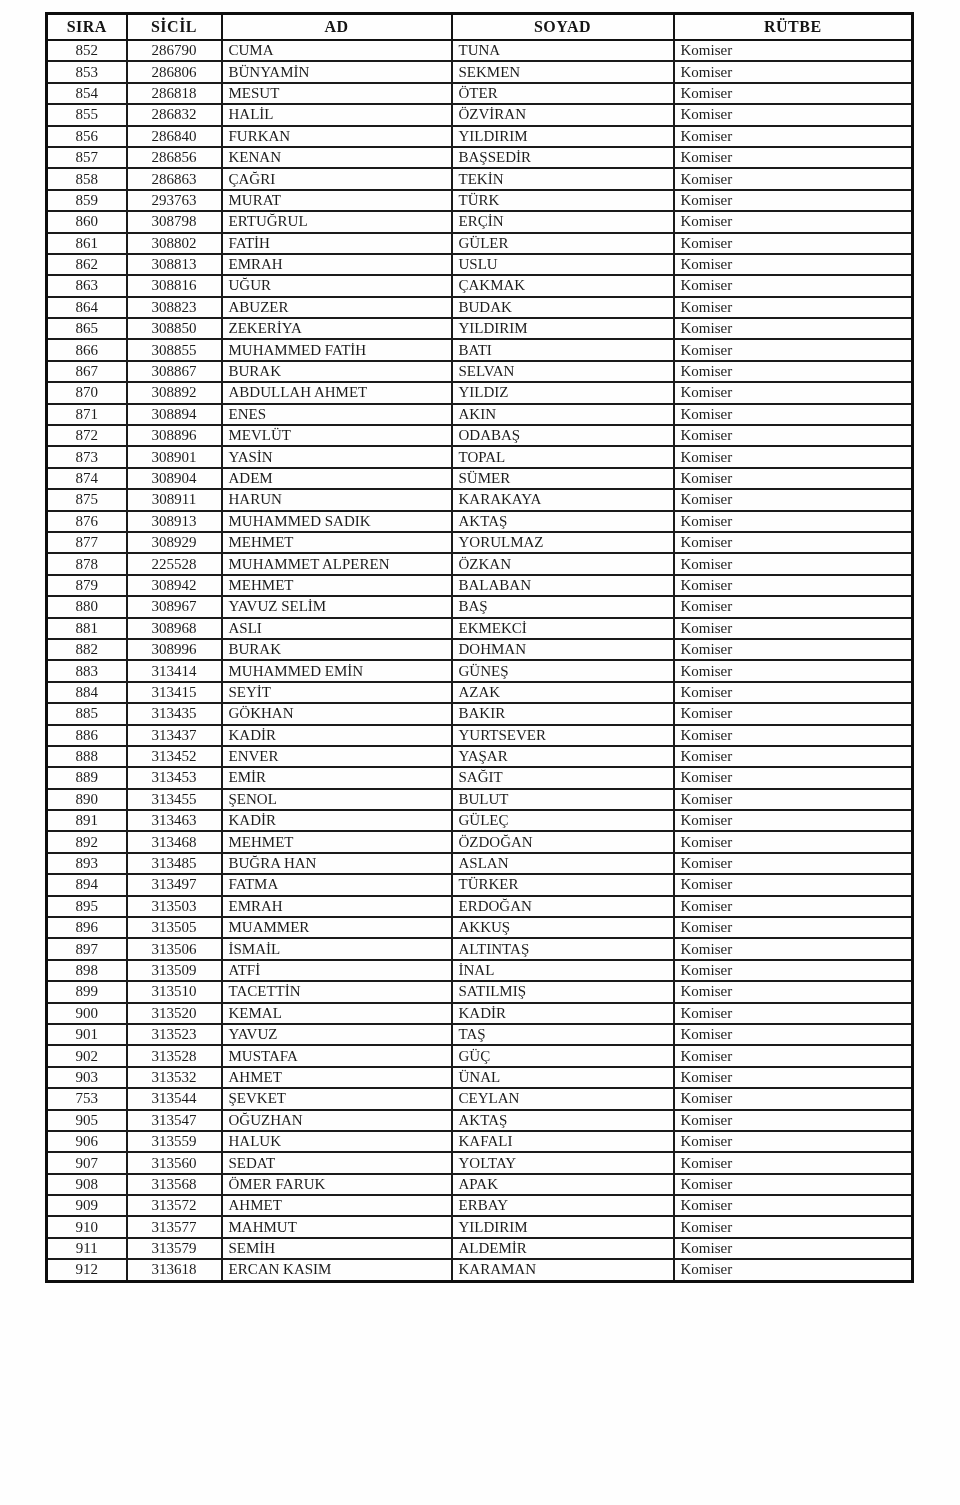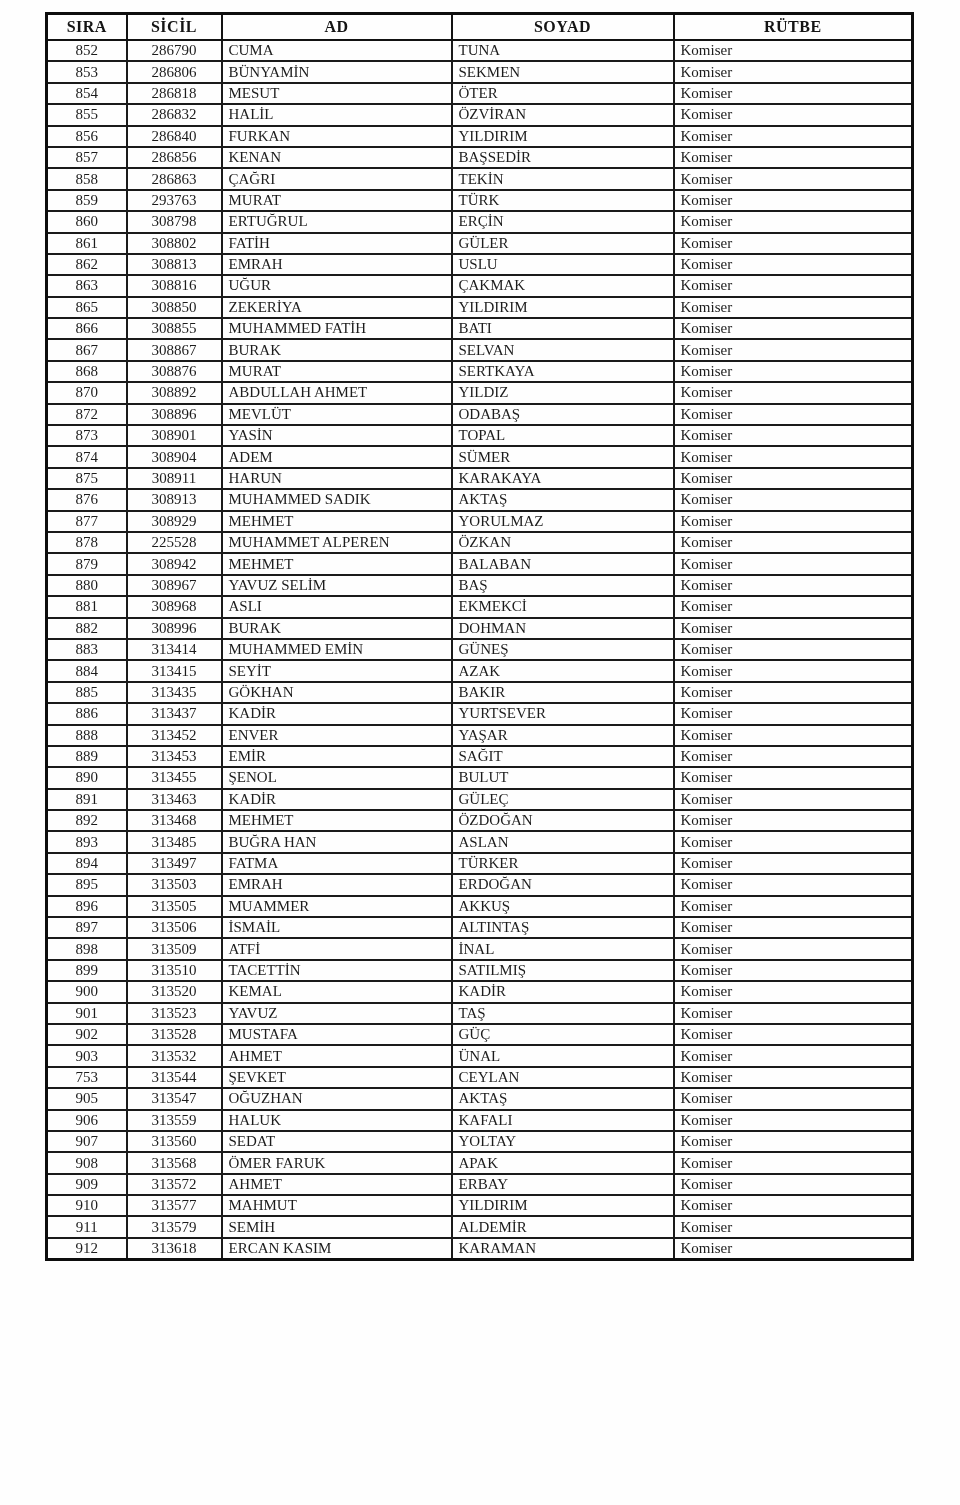--- a/index.html
+++ b/index.html
@@ -153,20 +153,27 @@
           <td class="col-rutbe">Komiser</td>
         </tr>
         <tr>
           <td class="col-sira">863</td>
           <td class="col-sicil">308816</td>
           <td class="col-ad">UĞUR</td>
           <td class="col-soyad">ÇAKMAK</td>
           <td class="col-rutbe">Komiser</td>
         </tr>
         <tr>
+          <td class="col-sira">864</td>
+          <td class="col-sicil">308823</td>
+          <td class="col-ad">ABUZER</td>
+          <td class="col-soyad">BUDAK</td>
+          <td class="col-rutbe">Komiser</td>
+        </tr>
+        <tr>
           <td class="col-sira">865</td>
           <td class="col-sicil">308850</td>
           <td class="col-ad">ZEKERİYA</td>
           <td class="col-soyad">YILDIRIM</td>
           <td class="col-rutbe">Komiser</td>
         </tr>
         <tr>
           <td class="col-sira">866</td>
           <td class="col-sicil">308855</td>
           <td class="col-ad">MUHAMMED FATİH</td>
@@ -174,31 +181,31 @@
           <td class="col-rutbe">Komiser</td>
         </tr>
         <tr>
           <td class="col-sira">867</td>
           <td class="col-sicil">308867</td>
           <td class="col-ad">BURAK</td>
           <td class="col-soyad">SELVAN</td>
           <td class="col-rutbe">Komiser</td>
         </tr>
         <tr>
-          <td class="col-sira">868</td>
-          <td class="col-sicil">308876</td>
-          <td class="col-ad">MURAT</td>
-          <td class="col-soyad">SERTKAYA</td>
-          <td class="col-rutbe">Komiser</td>
-        </tr>
-        <tr>
           <td class="col-sira">870</td>
           <td class="col-sicil">308892</td>
           <td class="col-ad">ABDULLAH AHMET</td>
           <td class="col-soyad">YILDIZ</td>
+          <td class="col-rutbe">Komiser</td>
+        </tr>
+        <tr>
+          <td class="col-sira">871</td>
+          <td class="col-sicil">308894</td>
+          <td class="col-ad">ENES</td>
+          <td class="col-soyad">AKIN</td>
           <td class="col-rutbe">Komiser</td>
         </tr>
         <tr>
           <td class="col-sira">872</td>
           <td class="col-sicil">308896</td>
           <td class="col-ad">MEVLÜT</td>
           <td class="col-soyad">ODABAŞ</td>
           <td class="col-rutbe">Komiser</td>
         </tr>
         <tr>

